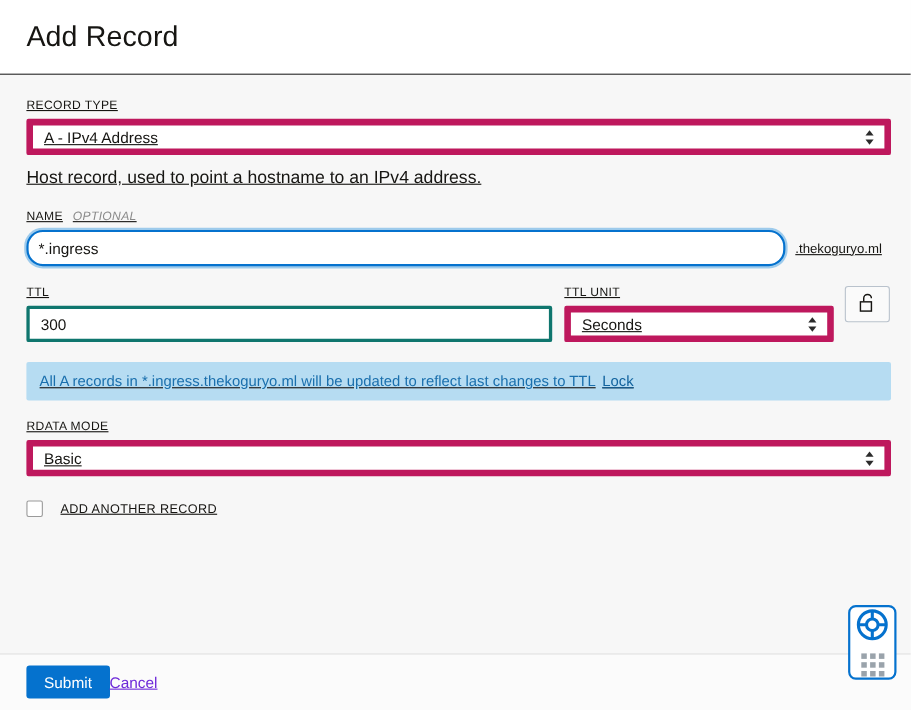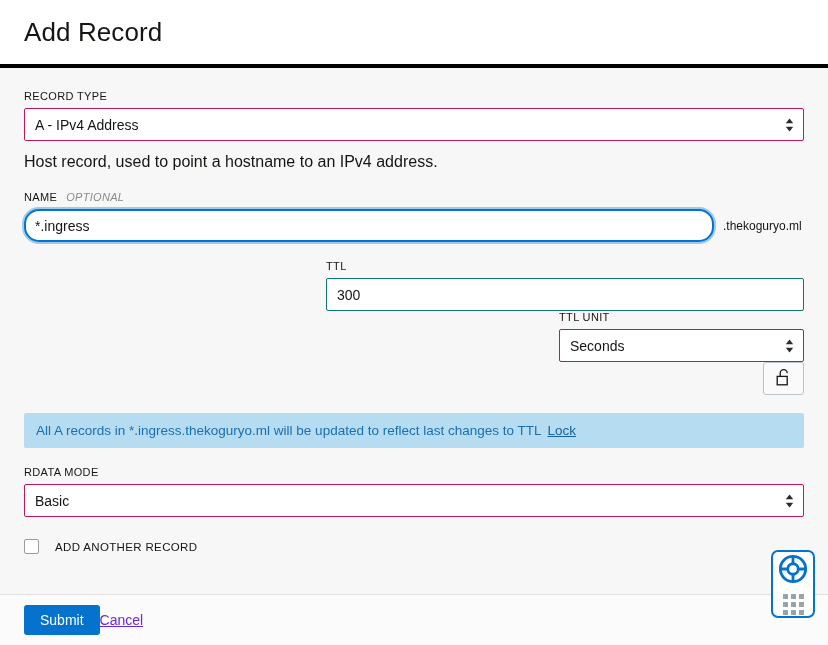--- a/index.html
+++ b/index.html
@@ -20,38 +20,39 @@
     flex-direction: column;
     background: #fafafa;
     position: relative;
   }
 
   
   .dialog-header {
     height: 68px;
     min-height: 68px;
     background: #ffffff;
-    border-bottom: 4px solid #000000;
+    border-bottom: 1px solid #000000;
     display: flex;
     align-items: center;
     padding: 0 24px;
   }
   .dialog-title {
     font-size: 26px;
     font-weight: 400;
     color: #161512;
     letter-spacing: 0.1px;
   }
 
   
   .dialog-body {
     flex: 1;
     background: #f7f7f7;
-    padding: 22px 24px 0 24px;
+    padding: 22px 18px 0 24px;
     overflow: hidden;
+    text-decoration: underline;
   }
 
   .field-block { margin-bottom: 18px; }
 
   .field-label {
     font-size: 11px;
     letter-spacing: 0.35px;
     color: #161512;
     text-transform: uppercase;
     margin-bottom: 6px;
@@ -63,35 +64,35 @@
     font-size: 11px;
     font-style: italic;
     color: #8a8a8a;
     letter-spacing: 0.3px;
     text-transform: uppercase;
   }
 
   .text-input {
     width: 100%;
     height: 33px;
-    border: 1px solid #0f766e;
+    border: 3px solid #0f766e;
     border-radius: 2px;
     background: #ffffff;
     font-family: "Liberation Sans", sans-serif;
     font-size: 14px;
     color: #161512;
     padding: 0 10px;
     outline: none;
   }
 
   .select-box {
     position: relative;
     width: 100%;
     height: 33px;
-    border: 1px solid #be185d;
+    border: 6px solid #be185d;
     border-radius: 2px;
     background: #ffffff;
     display: flex;
     align-items: center;
     padding: 0 28px 0 10px;
     font-size: 14px;
     color: #161512;
     cursor: default;
   }
   .select-arrows {
@@ -128,22 +129,21 @@
     margin-left: 9px;
     font-size: 12px;
     color: #161512;
     white-space: nowrap;
   }
 
   
   .ttl-row {
     display: flex;
     gap: 0;
-    align-items: flex-end;
-    flex-direction: column;
+    align-items: flex-start;
   }
   .ttl-col { width: 478px; }
   .ttl-unit-col { width: 245px; margin-left: 11px; }
   .lock-col { margin-left: 10px; }
 
   .lock-button {
     width: 41px;
     height: 33px;
     border: 1px solid #b9c2cc;
     border-radius: 3px;

